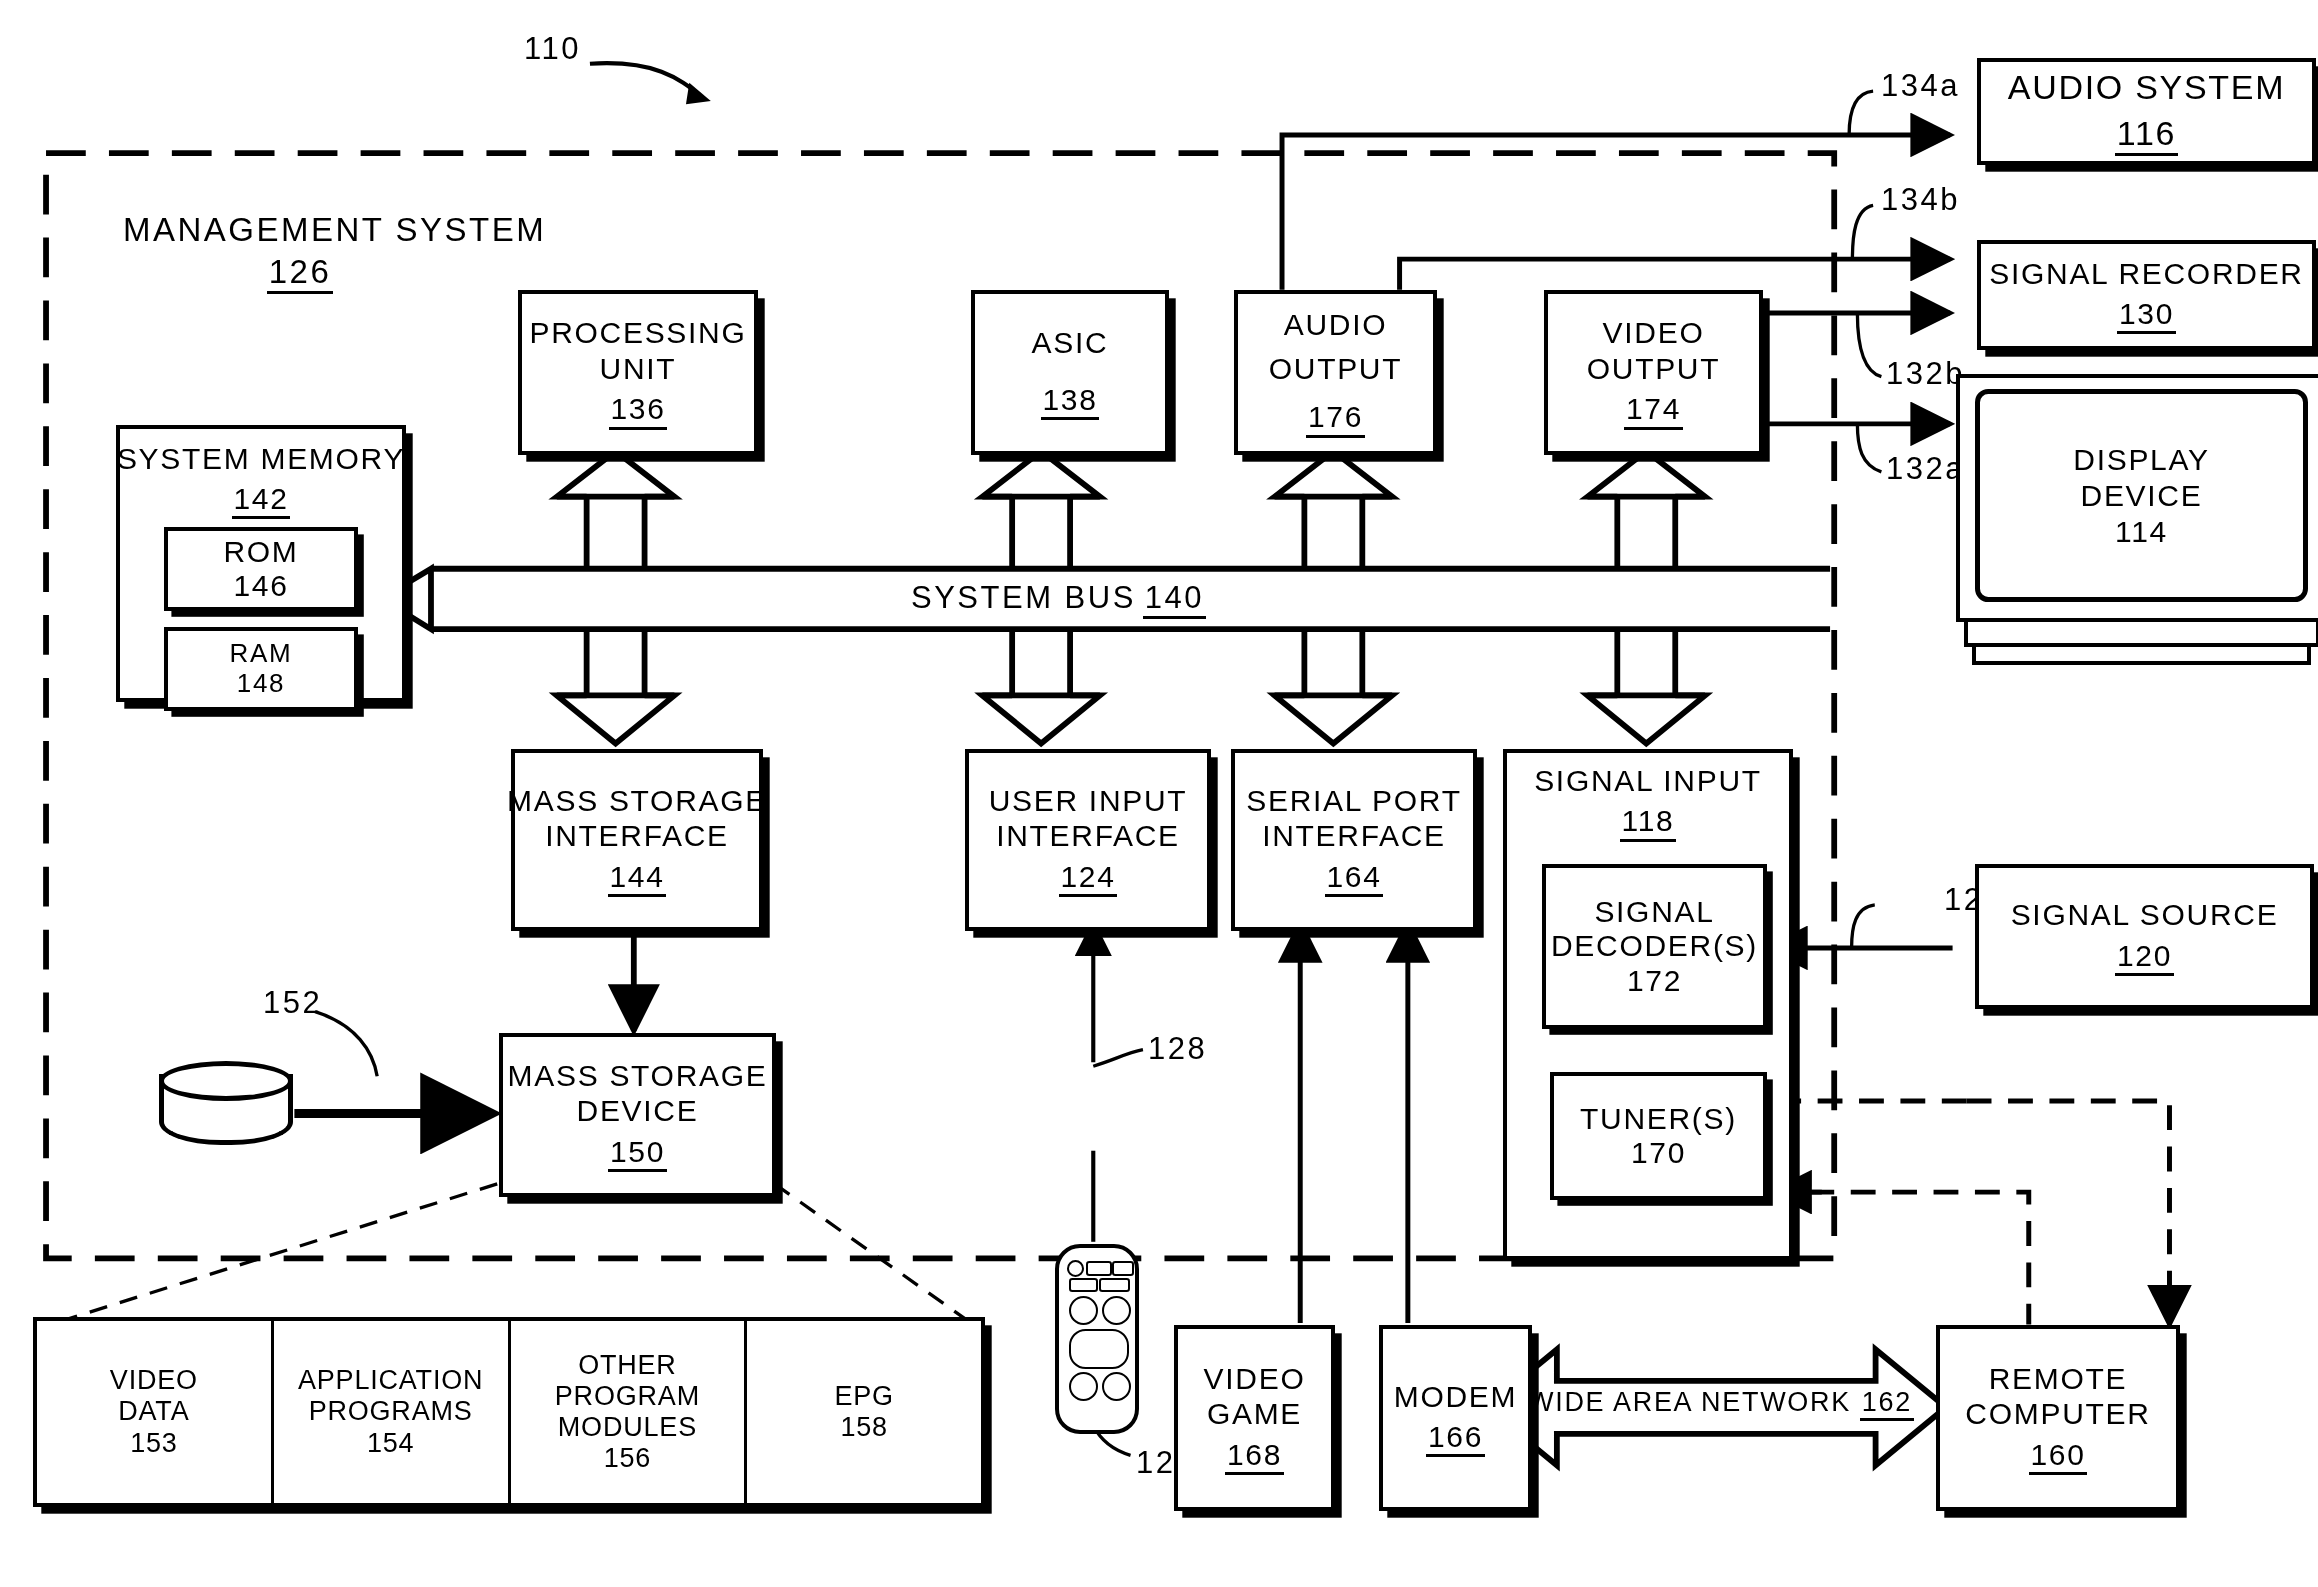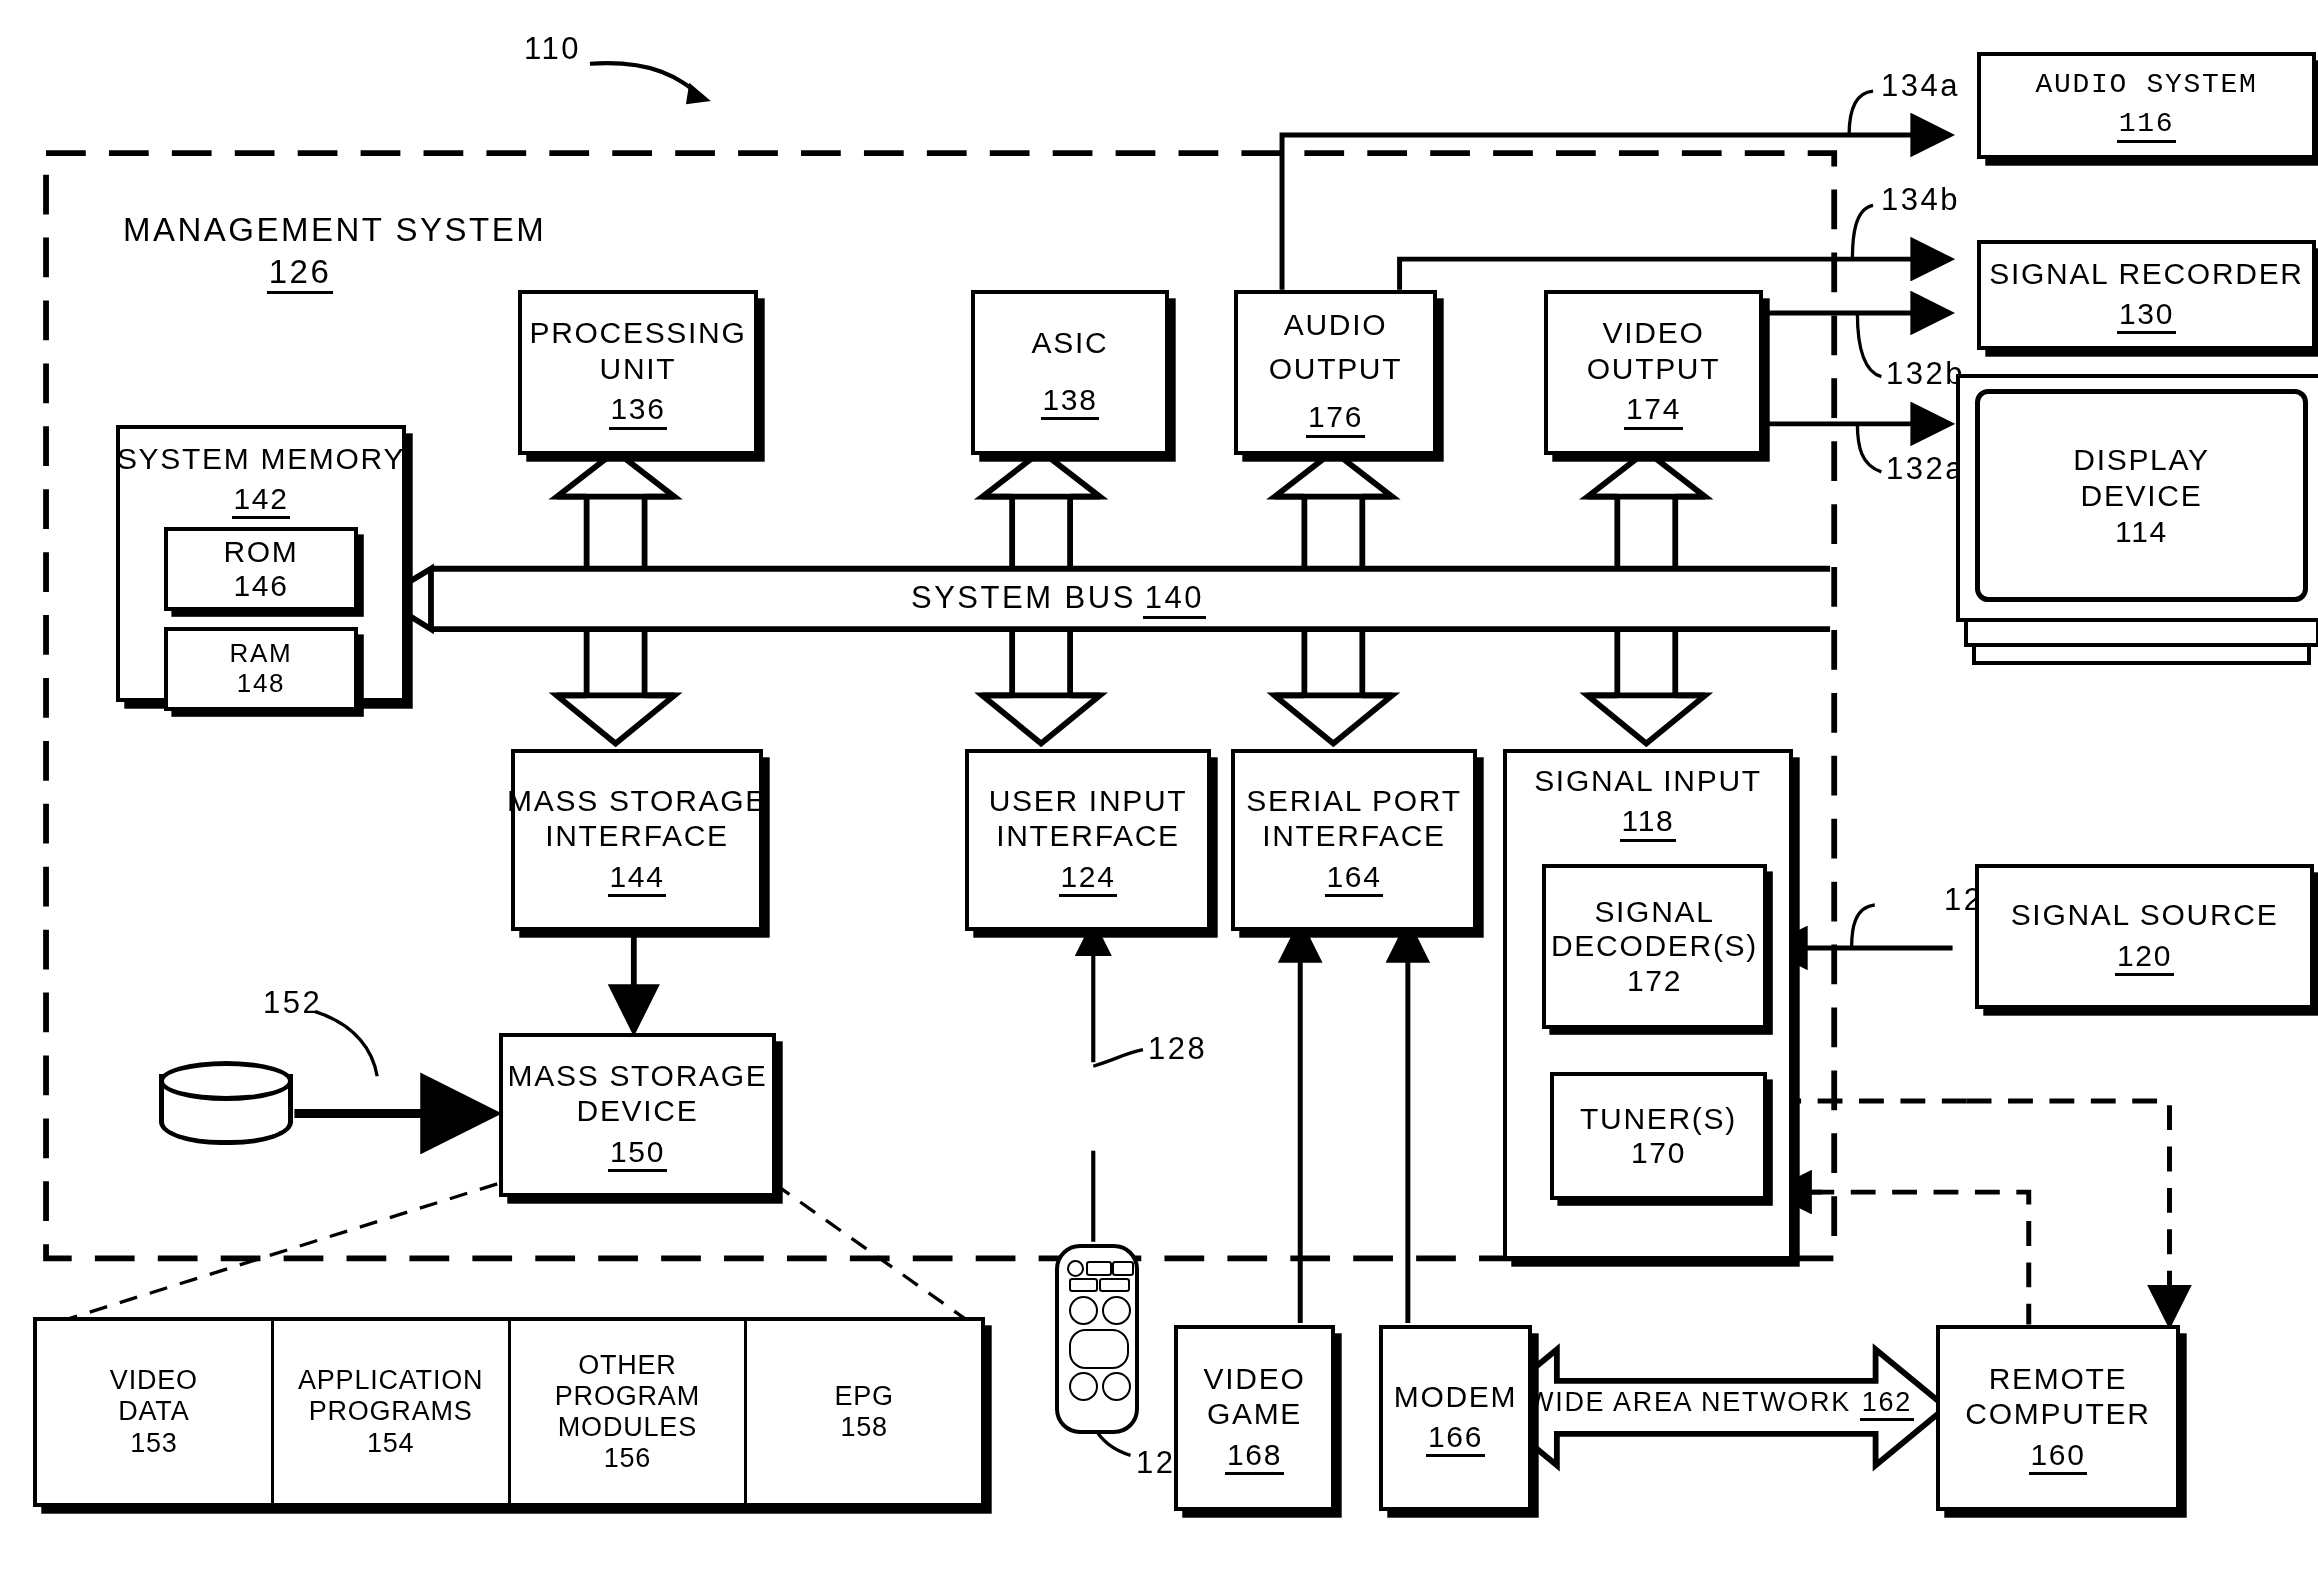--- a/index.html
+++ b/index.html
@@ -247,21 +247,21 @@
     <span class="ln">MASS STORAGE</span>
     <span class="ln">DEVICE</span>
     <span class="num">150</span>
   </div>
 
   <div id="disk">
     <div class="body"></div>
     <div class="top"></div>
   </div>
 
-  <div class="box" style="left:1977px;top:52px;width:331px;height:99px;font-size:28px;font-family:Liberation Mono, monospace;">
+  <div class="box" style="left:1977px;top:58px;width:331px;height:99px;font-size:34px;">
     <span class="ln">AUDIO SYSTEM</span>
     <span class="num">116</span>
   </div>
 
   <div class="box" style="left:1977px;top:240px;width:331px;height:102px;font-size:30px;">
     <span class="ln">SIGNAL RECORDER</span>
     <span class="num">130</span>
   </div>
 
   <div id="display-base2"></div>

